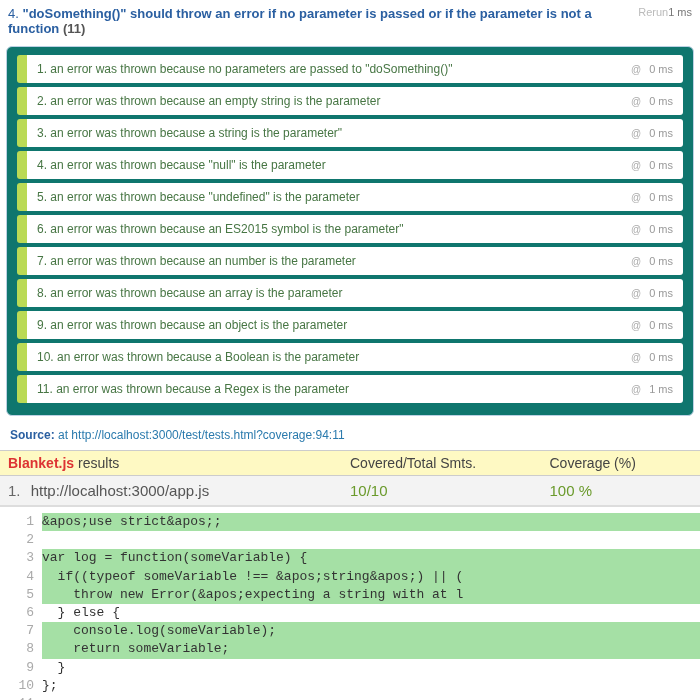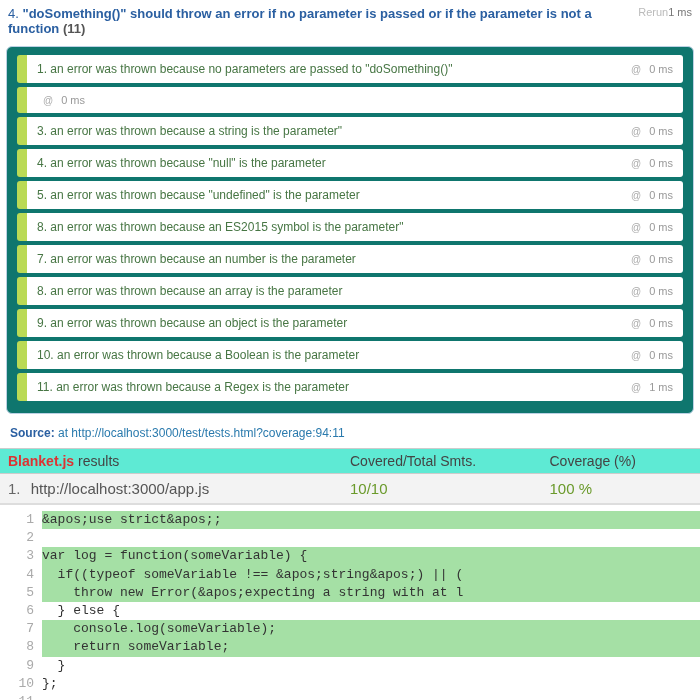--- a/index.html
+++ b/index.html
@@ -45,21 +45,21 @@
       padding: 4px 10px 8px 10px;
       font-size: 12px;
     }
     .source-line .label { color: #2a5fa1; font-weight: bold; }
     .source-line .url { color: #2a7aad; }
     .blanket-header {
       display: flex;
       padding: 4px 8px;
       border-top: 1px solid #ccc;
       border-bottom: 1px solid #ccc;
-      background: #5eead4;
+      background: #fef9c3;
       font-size: 14px;
       color: #444;
     }
     .blanket-header .brand { color: #d33; font-weight: bold; }
     .blanket-header .col1 { flex: 1.2; }
     .blanket-header .col2 { flex: 0.7; }
     .blanket-header .col3 { flex: 0.5; }
     .file-row {
       display: flex;
       padding: 6px 8px;
@@ -110,40 +110,41 @@
   <span class="count">(11)</span>
 </div>
 
 <div class="test-list" id="test-list">
     <div class="test-item">
       <span class="text">1. an error was thrown because no parameters are passed to "doSomething()"</span>
       <span class="rerun-icon">@</span>
       <span class="timing">0 ms</span>
     </div>
     <div class="test-item">
+      <span class="text">2. an error was thrown because an empty string is the parameter</span>
       <span class="rerun-icon">@</span>
       <span class="timing">0 ms</span>
     </div>
     <div class="test-item">
       <span class="text">3. an error was thrown because a string is the parameter"</span>
       <span class="rerun-icon">@</span>
       <span class="timing">0 ms</span>
     </div>
     <div class="test-item">
       <span class="text">4. an error was thrown because "null" is the parameter</span>
       <span class="rerun-icon">@</span>
       <span class="timing">0 ms</span>
     </div>
     <div class="test-item">
       <span class="text">5. an error was thrown because "undefined" is the parameter</span>
       <span class="rerun-icon">@</span>
       <span class="timing">0 ms</span>
     </div>
     <div class="test-item">
-      <span class="text">8. an error was thrown because an ES2015 symbol is the parameter"</span>
+      <span class="text">6. an error was thrown because an ES2015 symbol is the parameter"</span>
       <span class="rerun-icon">@</span>
       <span class="timing">0 ms</span>
     </div>
     <div class="test-item">
       <span class="text">7. an error was thrown because an number is the parameter</span>
       <span class="rerun-icon">@</span>
       <span class="timing">0 ms</span>
     </div>
     <div class="test-item">
       <span class="text">8. an error was thrown because an array is the parameter</span>

